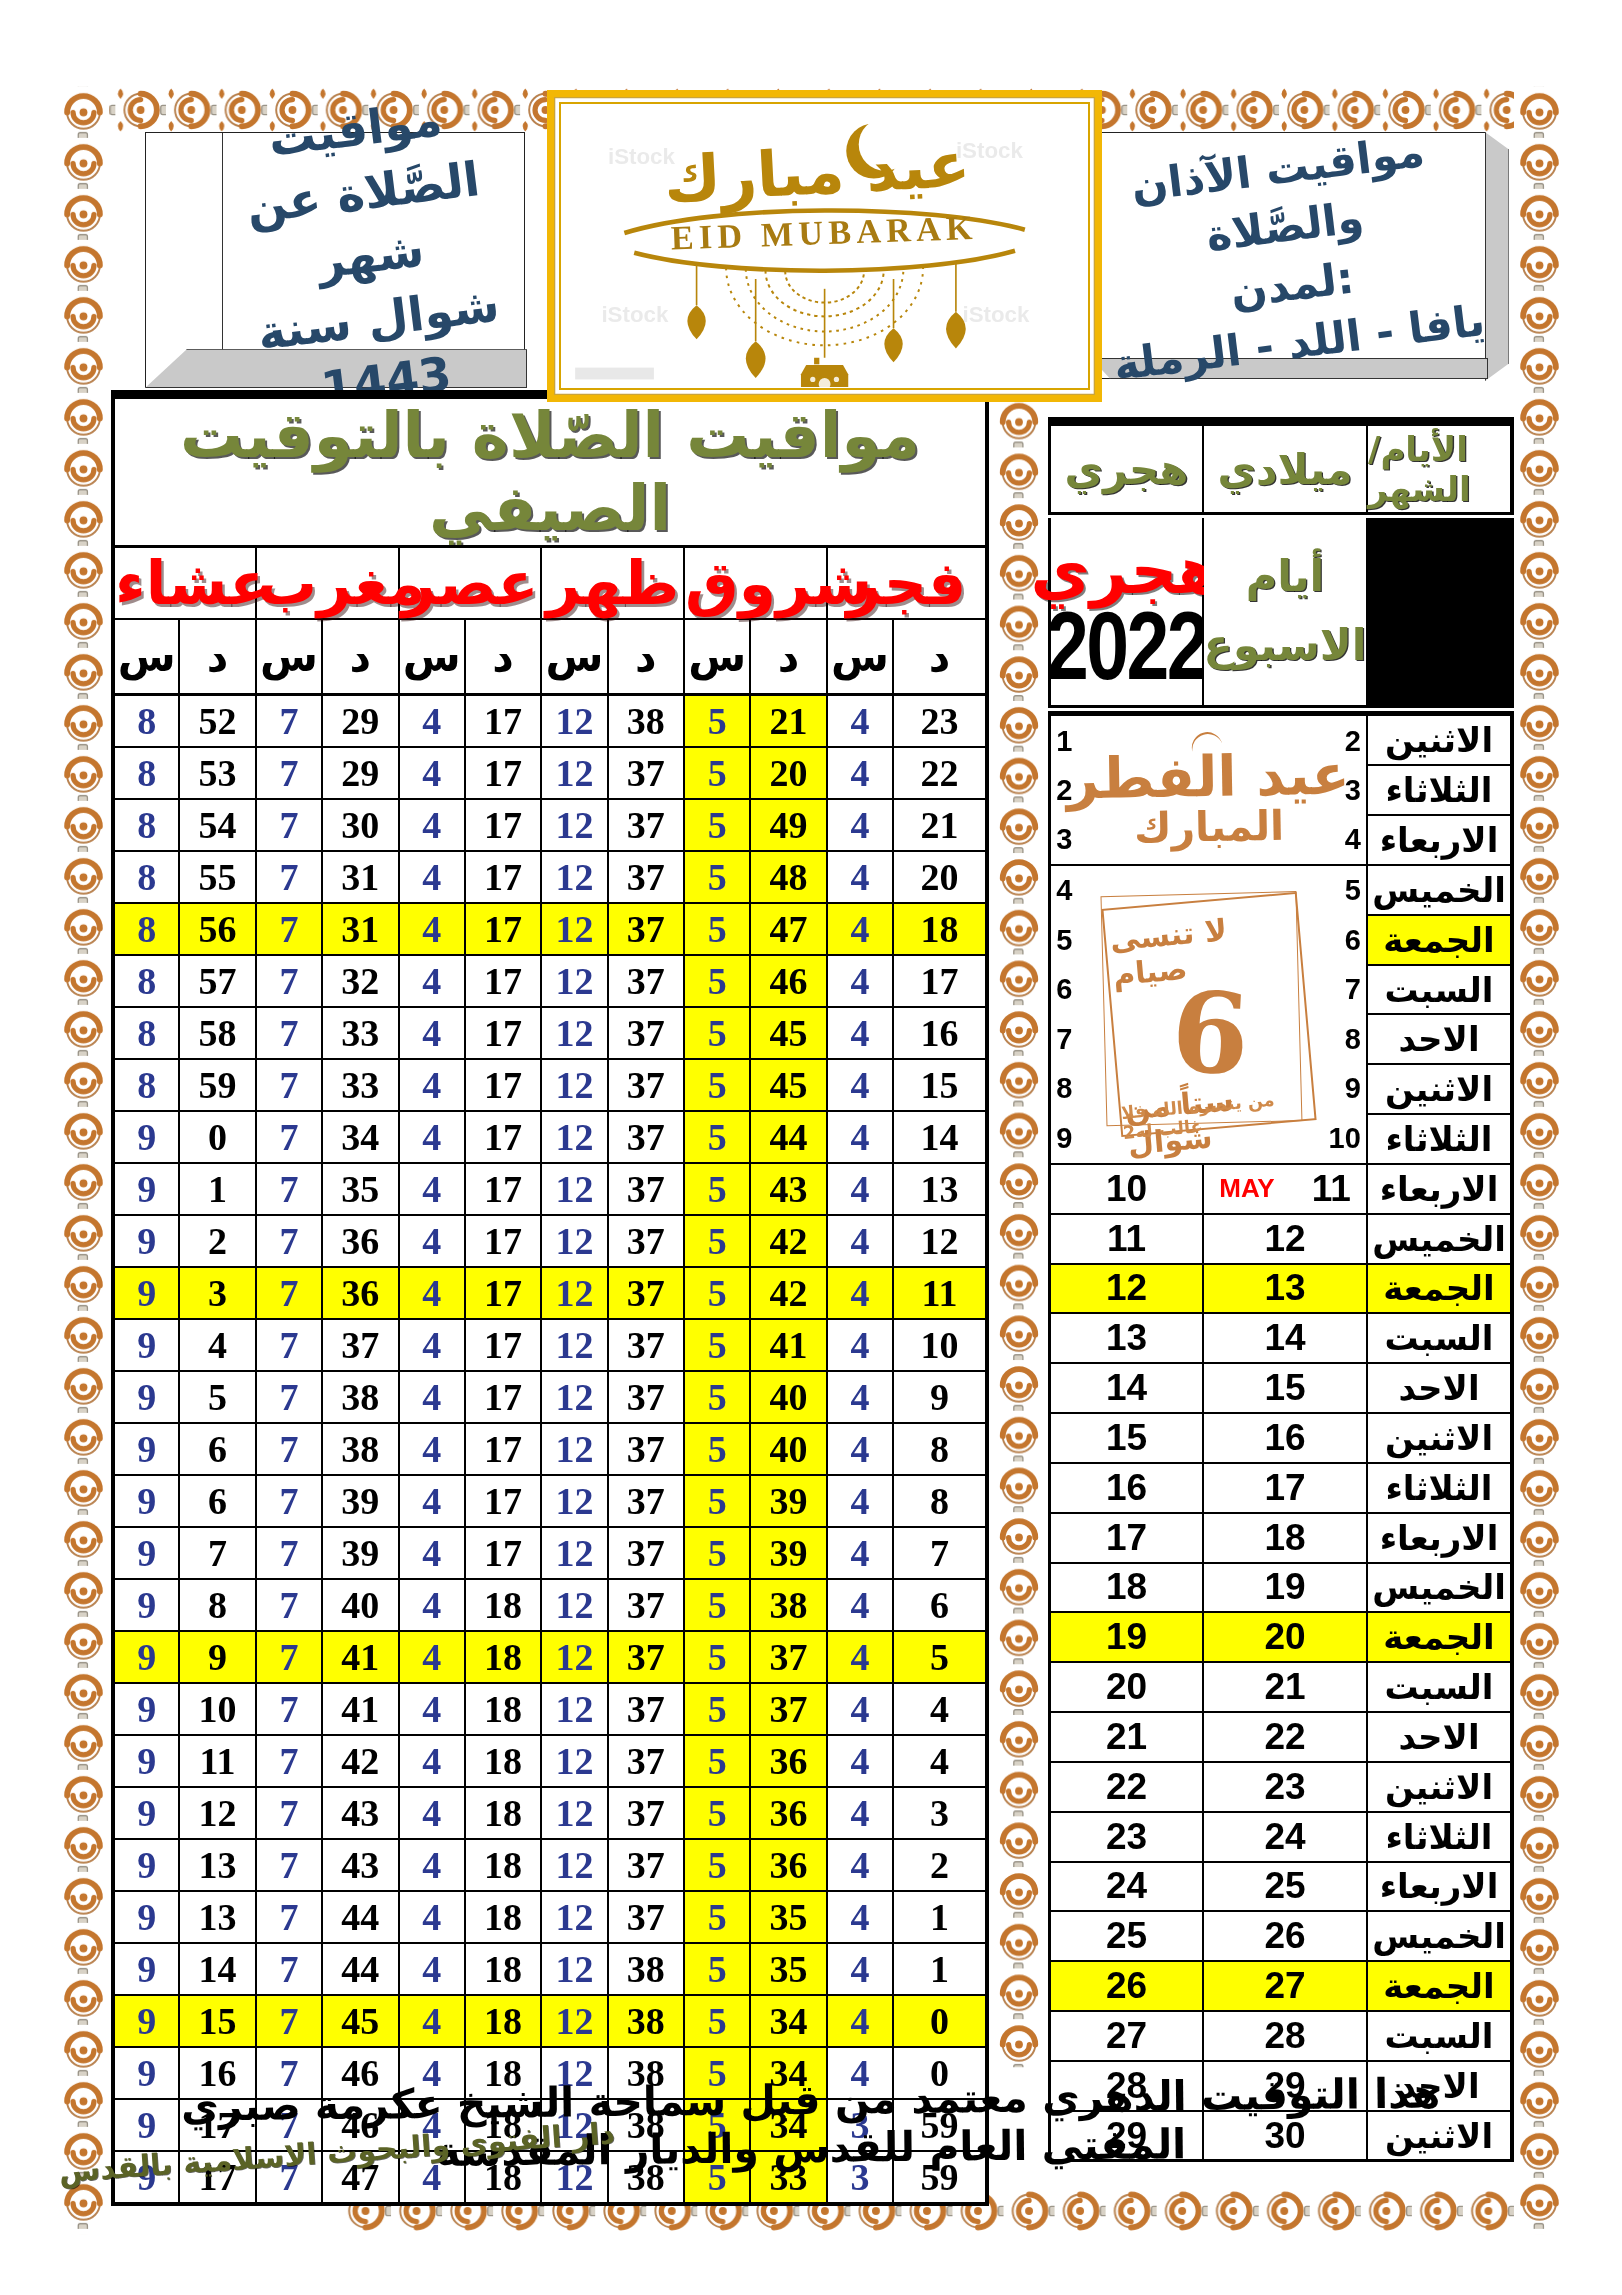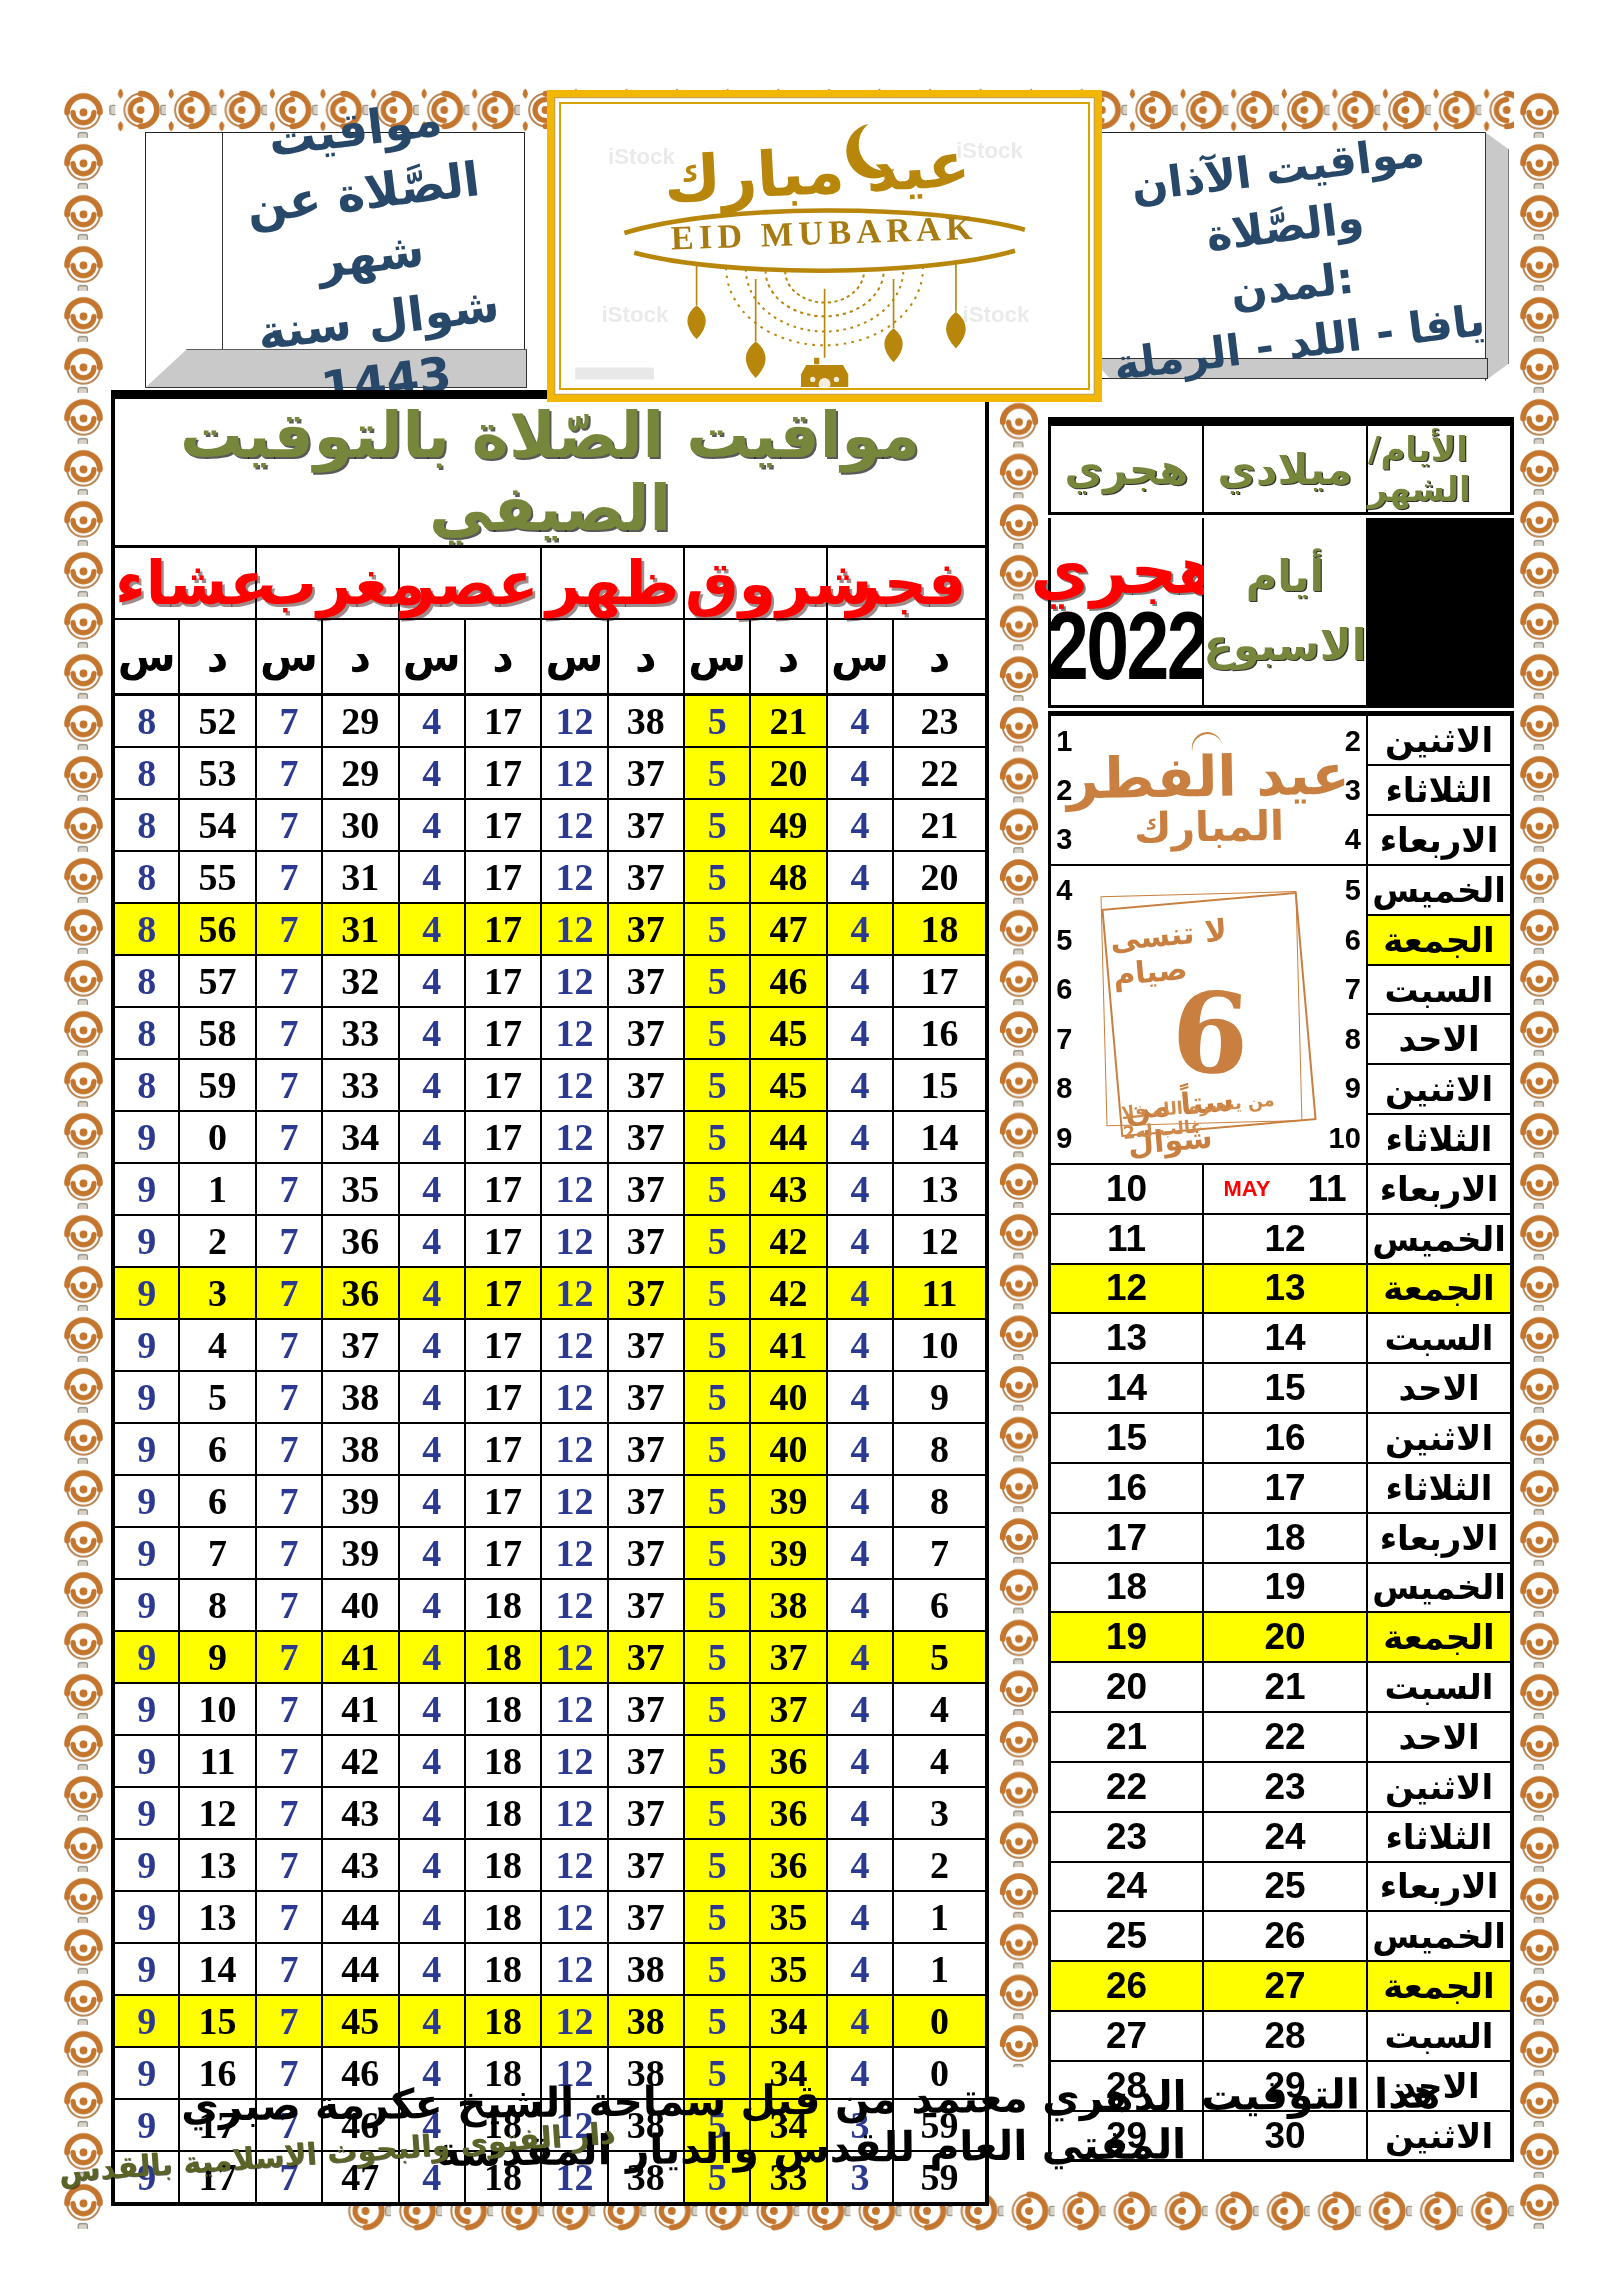--- a/index.html
+++ b/index.html
@@ -50,21 +50,21 @@
   .hlabel{font-size:42px;font-weight:bold;color:#76863a;text-shadow:1.3px 1.3px 0 rgba(0,0,0,0.8);}
   .hlabel.small{font-size:34px;}
   .month-cell{flex-direction:column;line-height:1.05;}
   .month-name{font-size:65px;font-weight:bold;color:#ff0000;text-shadow:2px 2px 0 rgba(0,0,0,0.5);}
   .month-year{font-family:"Liberation Sans",sans-serif;font-size:77px;font-weight:bold;color:#000;
         transform:scaleY(1.25);letter-spacing:-2.6px;}
   .weeklabel{flex-direction:column;font-size:43px;font-weight:bold;color:#76863a;
         text-shadow:1.3px 1.3px 0 rgba(0,0,0,0.8);line-height:1.6;}
   .cal-cell.num{font-family:"Liberation Sans",sans-serif;font-size:37px;font-weight:bold;color:#000;}
   .cal-cell.day{font-size:34px;font-weight:bold;color:#000;}
-  .may{color:#ff0000;font-size:22px;font-weight:bold;margin-right:37px;font-family:"Liberation Sans",sans-serif;}
+  .may{color:#ff0000;font-size:26px;font-weight:bold;margin-right:37px;font-family:"Liberation Sans",sans-serif;}
   
   .merged{background:#fff;position:relative;display:flex;align-items:center;justify-content:center;}
   .edge-nums{position:absolute;top:0;bottom:0;display:flex;flex-direction:column;justify-content:space-around;
         font-family:"Liberation Sans",sans-serif;font-weight:bold;font-size:29px;color:#000;}
   .edge-nums.l{left:5.2px;align-items:flex-start;}
   .edge-nums.r{right:5.2px;align-items:flex-end;}
   .fitr-logo{text-align:center;color:#c87f3f;line-height:1.05;transform:rotate(-1deg);}
   .fitr-logo .l1{font-size:56px;font-weight:bold;letter-spacing:-1.3px;}
   .fitr-logo .l2{font-size:41px;font-weight:bold;}
   .fitr-cres{display:block;margin:0 auto -6.5px auto;}

